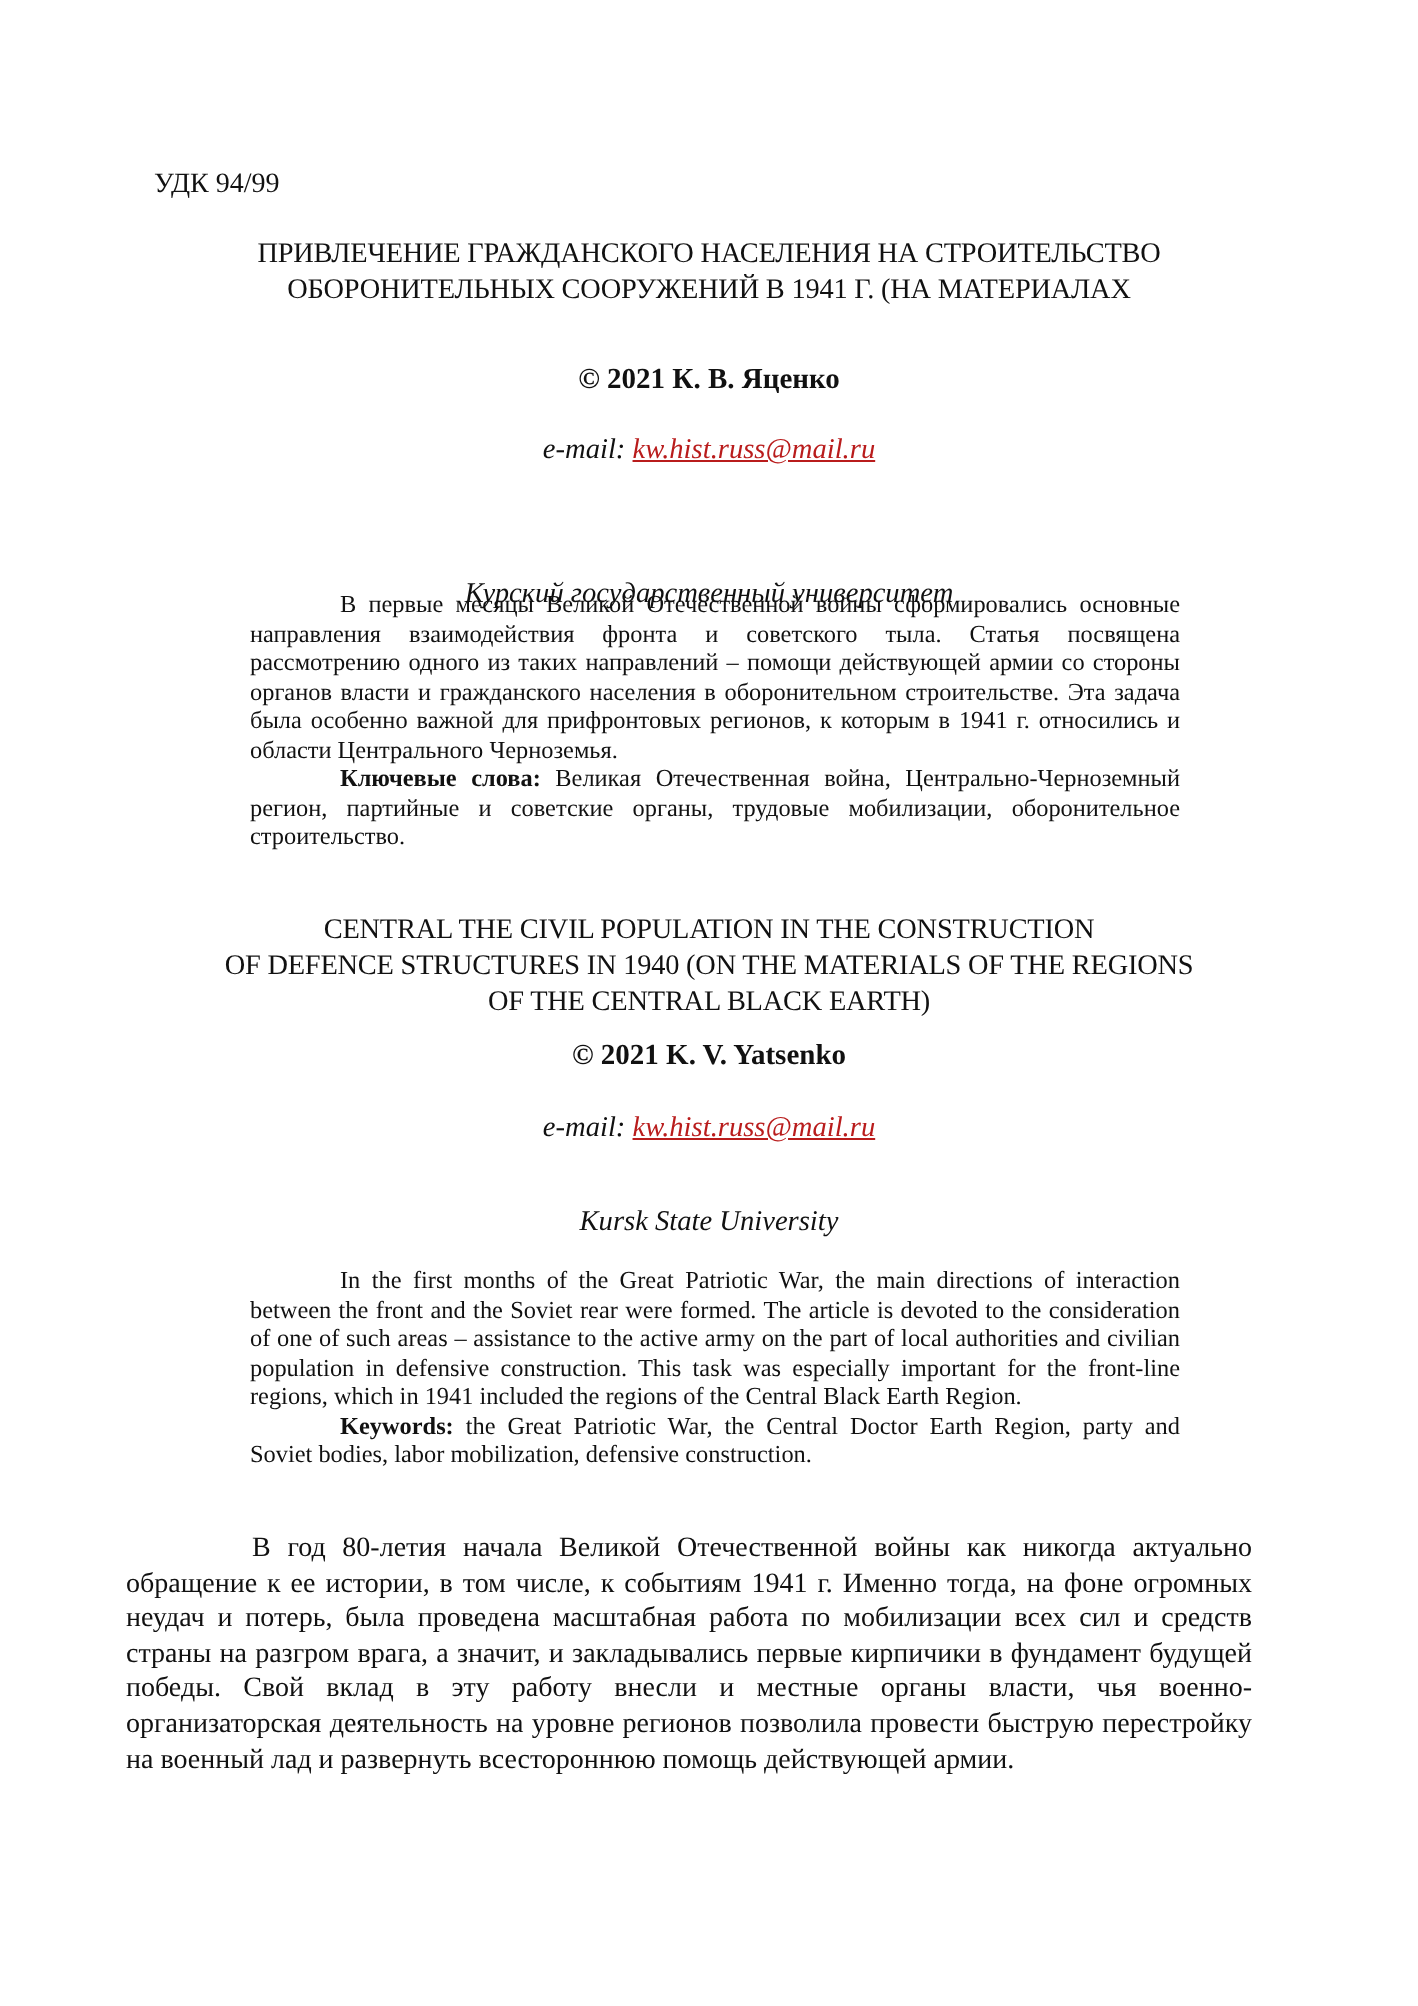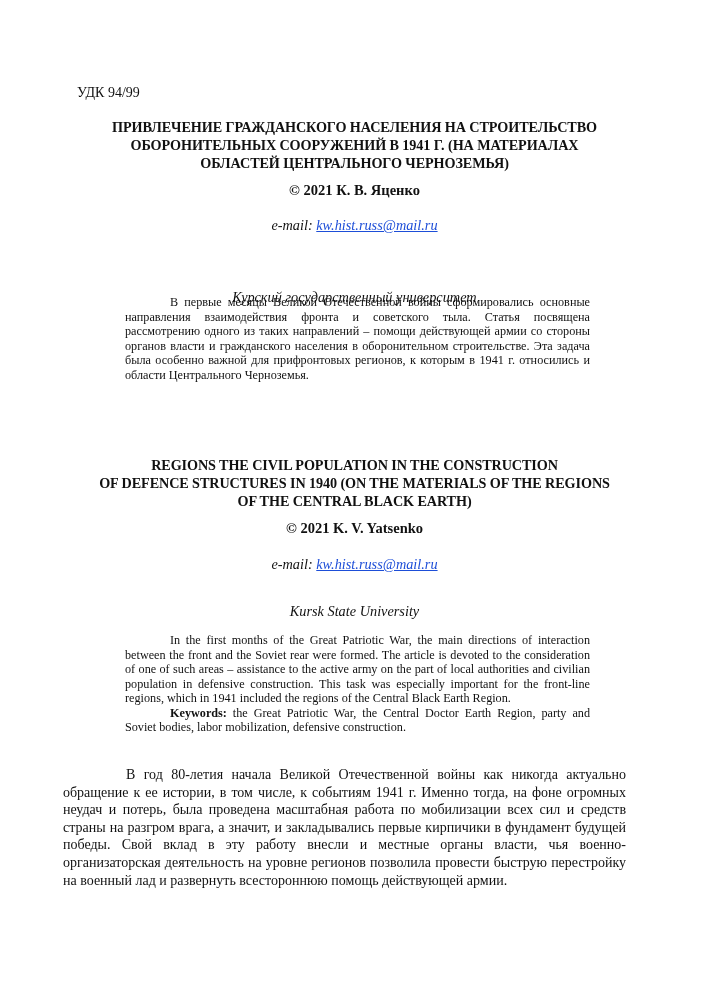--- a/index.html
+++ b/index.html
@@ -4,60 +4,60 @@
 <style>
   html, body { margin: 0; padding: 0; background: #ffffff; }
   body {
     width: 709px; height: 1003px; position: relative; overflow: hidden;
     font-family: "Liberation Serif", "DejaVu Serif", serif; color: #111111;
   }
   .abs { position: absolute; }
   .udk { left: 77px; top: 85px; font-size: 14px; }
   .title {
     left: 63px; width: 583px; top: 118px; text-align: center;
-    font-weight: bold; font-size: 14.2px; line-height: 18px; letter-spacing: -0.1px;
+    font-weight: normal; font-size: 14.2px; line-height: 18px; letter-spacing: -0.1px;
   }
   .title div { white-space: nowrap; }
   .copy { left: 63px; width: 583px; text-align: center; font-weight: bold; font-size: 14.5px; }
   .aff {
     left: 63px; width: 583px; text-align: center; font-style: italic; font-size: 14.3px; line-height: 18px;
   }
-  .aff a { color: #1d4ed8; text-decoration: underline; }
+  .aff a { color: #b91c1c; text-decoration: underline; }
   .univ { left: 63px; width: 583px; text-align: center; font-style: italic; font-size: 14.3px; }
   .abstract {
     left: 125px; width: 465px; font-size: 12.2px; line-height: 14.5px; text-align: justify;
   }
   .abstract p { margin: 0; text-indent: 45px; }
   .abstract b { font-weight: bold; }
   .body-text {
     left: 63px; width: 563px; top: 766px; font-size: 14px; line-height: 17.6px; text-align: justify;
   }
   .body-text p { margin: 0; text-indent: 63px; }
 </style>
 </head>
 <body>
 
 <div class="abs udk">УДК 94/99</div>
 
 <div class="abs title">
   <div>ПРИВЛЕЧЕНИЕ ГРАЖДАНСКОГО НАСЕЛЕНИЯ НА СТРОИТЕЛЬСТВО</div>
   <div>ОБОРОНИТЕЛЬНЫХ СООРУЖЕНИЙ В 1941 Г. (НА МАТЕРИАЛАХ</div>
-  <div>ОБЛАСТЕЙ ЦЕНТРАЛЬНОГО ЧЕРНОЗЕМЬЯ)</div>
 </div>
 <div class="abs copy" style="top:182px;">© 2021 К. В. Яценко</div>
 <div class="abs aff" style="top:216px;">
   <div><span>e-mail: </span><a>kw.hist.russ@mail.ru</a></div>
 </div>
 <div class="abs univ" style="top:265px;margin-top:24px;">Курский государственный университет</div>
 <div class="abs abstract" style="top:295px;">
   <p>В первые месяцы Великой Отечественной войны сформировались основные направления взаимодействия фронта и советского тыла. Статья посвящена рассмотрению одного из таких направлений – помощи действующей армии со стороны органов власти и гражданского населения в оборонительном строительстве. Эта задача была особенно важной для прифронтовых регионов, к которым в 1941 г. относились и области Центрального Черноземья.</p>
+  <p><b>Ключевые слова:</b><span> Великая Отечественная война, Центрально-Черноземный регион, партийные и советские органы, трудовые мобилизации, оборонительное строительство.</span></p>
 </div>
 
 <div class="abs title" style="top:456px;">
-  <div>REGIONS THE CIVIL POPULATION IN THE CONSTRUCTION</div>
+  <div>CENTRAL THE CIVIL POPULATION IN THE CONSTRUCTION</div>
   <div>OF DEFENCE STRUCTURES IN 1940 (ON THE MATERIALS OF THE REGIONS</div>
   <div>OF THE CENTRAL BLACK EARTH)</div>
 </div>
 <div class="abs copy" style="top:520px;">© 2021 K. V. Yatsenko</div>
 <div class="abs aff" style="top:555px;">
   <div><span>e-mail: </span><a>kw.hist.russ@mail.ru</a></div>
 </div>
 <div class="abs univ" style="top:603px;">Kursk State University</div>
 <div class="abs abstract" style="top:633px;">
   <p>In the first months of the Great Patriotic War, the main directions of interaction between the front and the Soviet rear were formed. The article is devoted to the consideration of one of such areas – assistance to the active army on the part of local authorities and civilian population in defensive construction. This task was especially important for the front-line regions, which in 1941 included the regions of the Central Black Earth Region.</p>

